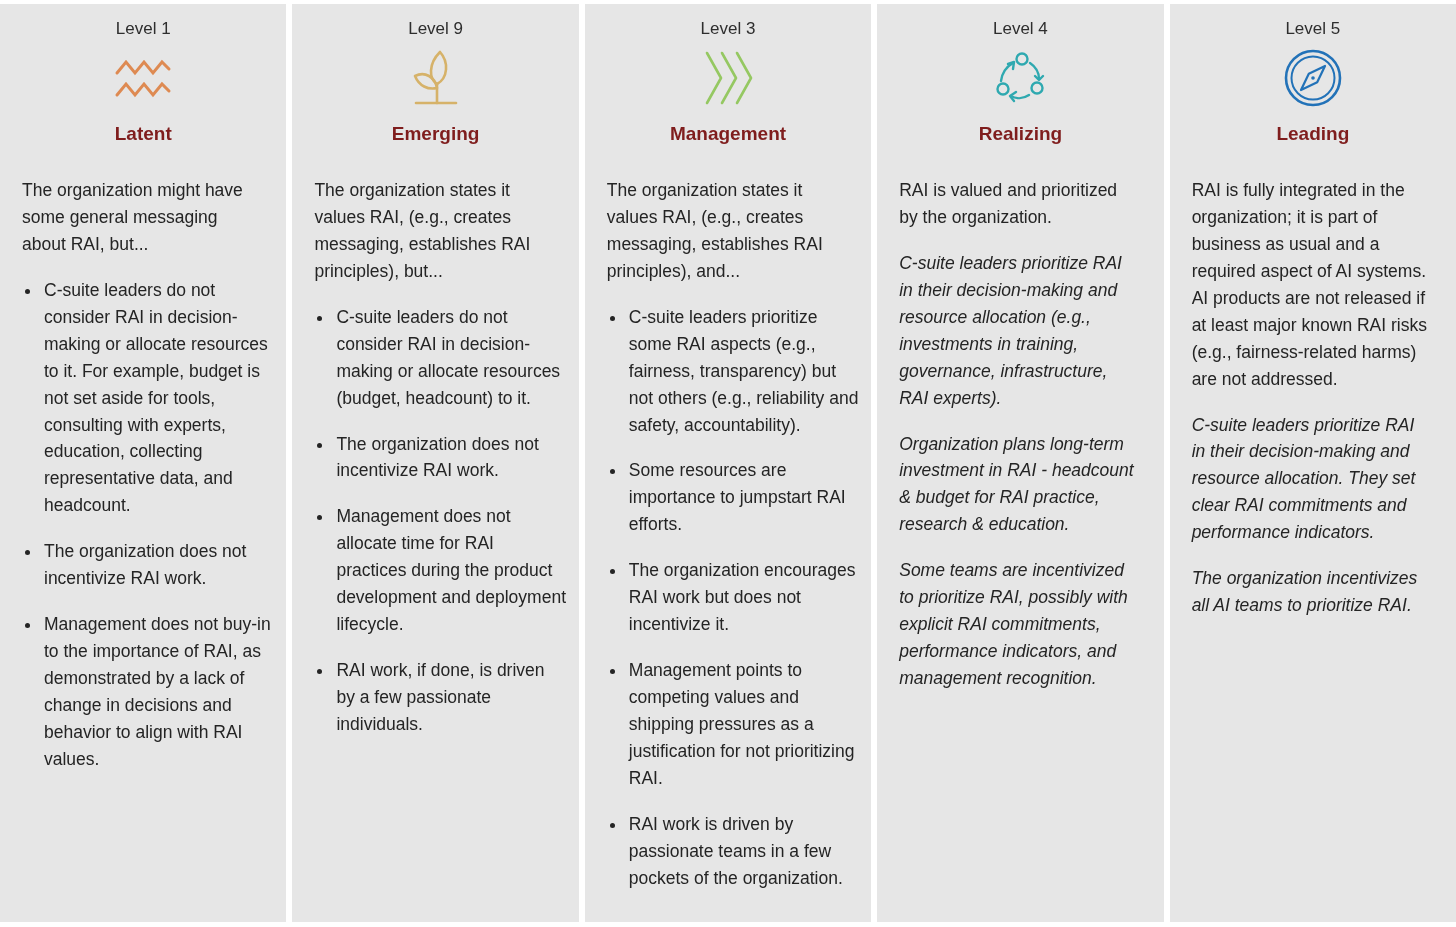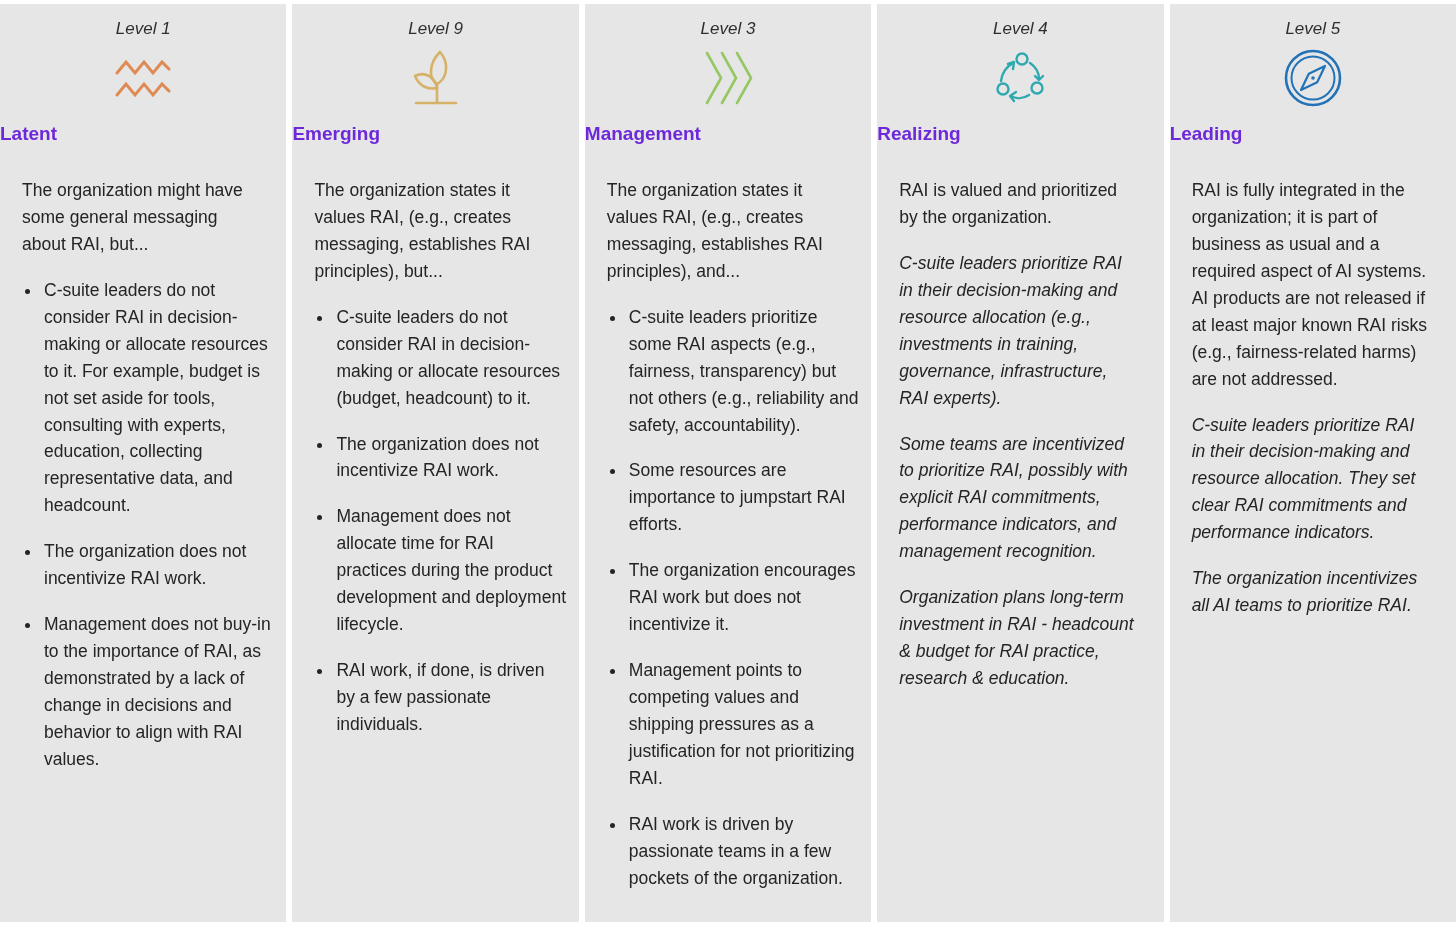--- a/index.html
+++ b/index.html
@@ -20,34 +20,34 @@
     flex: 1 1 0;
     background: #e6e6e6;
     min-height: 918px;
     box-sizing: border-box;
   }
   .level {
     text-align: center;
     margin-top: 15px;
     font-size: 17px;
     color: #2e2e2e;
-    font-style: italic;
   }
   .icon {
     height: 66px;
     margin-top: 6px;
     display: flex;
     align-items: center;
     justify-content: center;
   }
   .icon svg { display: block; }
   .title {
+    text-align: center;
     font-size: 19px;
     font-weight: 700;
-    color: #6d28d9;
+    color: #7f1d1d;
     margin: 12px 0 0 0;
   }
   .body {
     padding: 20px 12px 0 10px;
     font-size: 17.5px;
     line-height: 1.54;
   }
   .paras p { margin: 12px; }
   .paras p + p { margin-top: 19px; font-style: italic; }
   ul.bullets {
@@ -145,22 +145,22 @@
         <path d="M27 44 L21 48 L25 53" stroke="currentColor" stroke-width="2.4" stroke-linecap="round" stroke-linejoin="round" fill="none"></path>
         <path d="M12 33 C13 25 17 19 24 15" stroke="currentColor" stroke-width="2.4" stroke-linecap="round"></path>
         <path d="M19 16 L25 14 L24 21" stroke="currentColor" stroke-width="2.4" stroke-linecap="round" stroke-linejoin="round" fill="none"></path>
       </svg>
     </div>
     <h2 class="title">Realizing</h2>
     <div class="body">
       <div class="paras">
           <p>RAI is valued and prioritized by the organization.</p>
           <p>C-suite leaders prioritize RAI in their decision-making and resource allocation (e.g., investments in training, governance, infrastructure, RAI experts).</p>
+          <p>Organization plans long-term investment in RAI - headcount &amp; budget for RAI practice, research &amp; education.</p>
           <p>Some teams are incentivized to prioritize RAI, possibly with explicit RAI commitments, performance indicators, and management recognition.</p>
-          <p>Organization plans long-term investment in RAI - headcount &amp; budget for RAI practice, research &amp; education.</p>
         </div>
 
     </div>
   </section>
 
   <section class="col">
     <div class="level">Level 5</div>
     <div class="icon" style="color: rgb(34, 114, 184);">
       <svg width="64" height="64" viewBox="0 0 64 64" fill="none">
         <circle cx="32" cy="32" r="27" stroke="currentColor" stroke-width="2.6"></circle>

